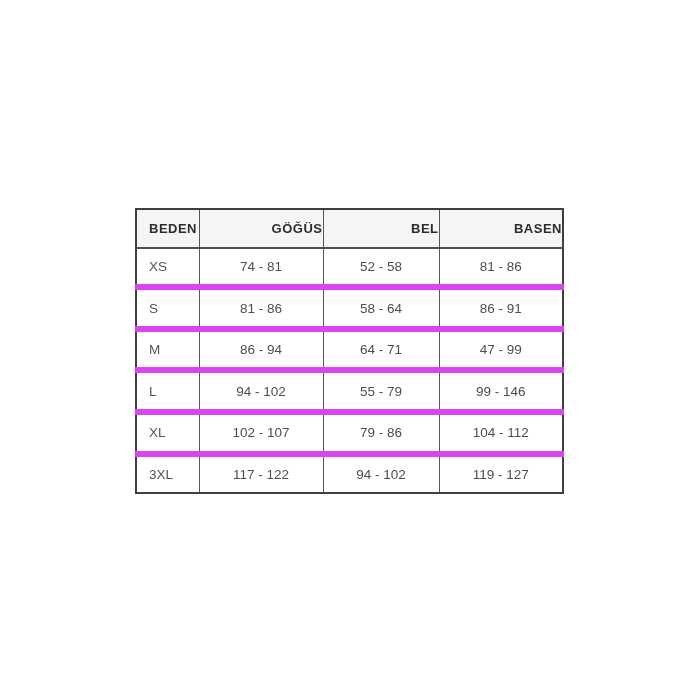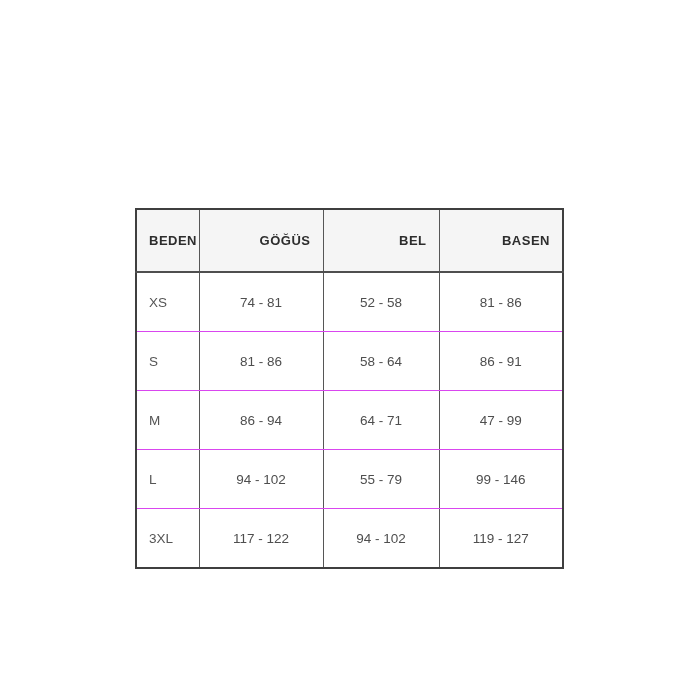--- a/index.html
+++ b/index.html
@@ -25,21 +25,21 @@
     table-layout: fixed;
     border: 2px solid #3f3f3f;
     background: #ffffff;
   }
   col.c0 { width: 63px; }
   col.c1 { width: 124px; }
   col.c2 { width: 116px; }
   col.c3 { width: 124px; }
   th, td {
     border-left: 1px solid #565656;
-    padding: 12px;
+    padding: 0;
     vertical-align: middle;
   }
   th:first-child, td:first-child {
     border-left: none;
   }
   thead th {
     height: 37px;
     background: #f5f5f5;
     border-bottom: 2px solid #4f4f4f;
     font-size: 13px;
@@ -51,21 +51,21 @@
   thead th.first {
     text-align: left;
     padding-left: 12px;
   }
   tbody td {
     height: 34px;
     font-size: 13.5px;
     font-weight: normal;
     color: #4e4e4e;
     text-align: center;
-    border-bottom: 1px solid #d946ef;
+    border-bottom: 6px solid #d946ef;
   }
   tbody tr:last-child td {
     border-bottom: none;
   }
   tbody td.first {
     text-align: left;
     padding-left: 12px;
     color: #555555;
   }
 </style>
@@ -107,20 +107,26 @@
         <td>64 - 71</td>
         <td>47 - 99</td>
       </tr>
       <tr>
         <td class="first">L</td>
         <td>94 - 102</td>
         <td>55 - 79</td>
         <td>99 - 146</td>
       </tr>
       <tr>
+        <td class="first">XL</td>
+        <td>102 - 107</td>
+        <td>79 - 86</td>
+        <td>104 - 112</td>
+      </tr>
+      <tr>
         <td class="first">3XL</td>
         <td>117 - 122</td>
         <td>94 - 102</td>
         <td>119 - 127</td>
       </tr>
     </tbody>
   </table>
 </div>
 
 </body></html>

